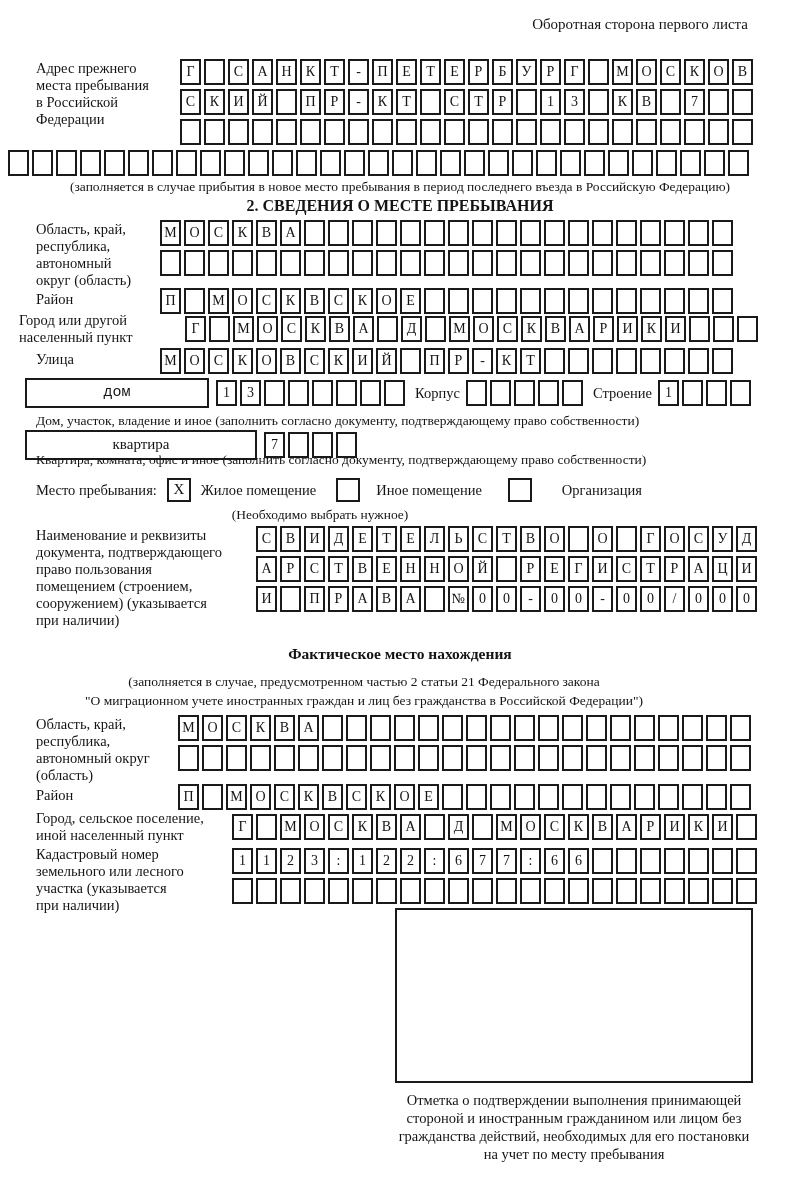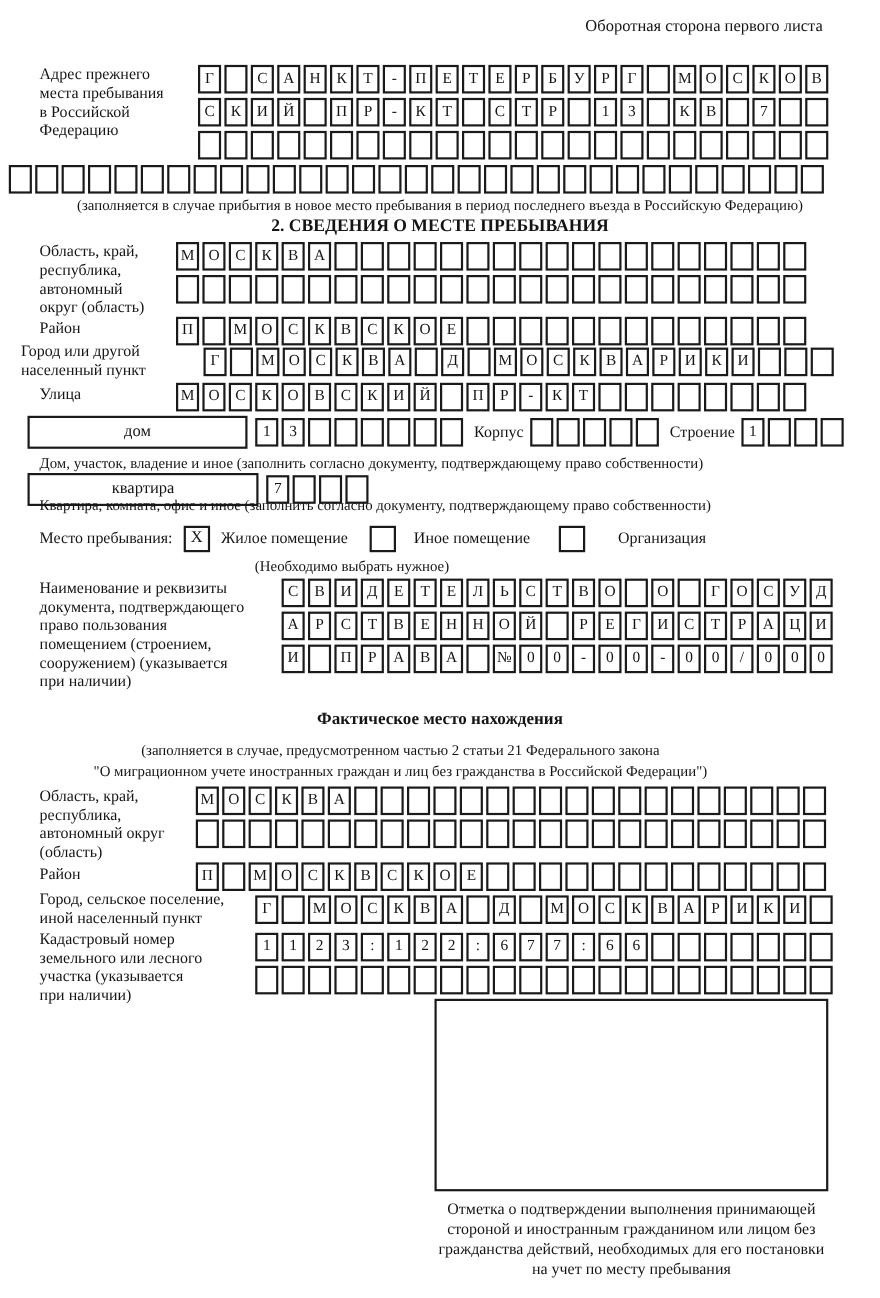--- a/index.html
+++ b/index.html
@@ -37,21 +37,21 @@
   }
 </style>
 </head>
 <body>
 
 <div class="abs" style="top:16px;left:0;width:748px;text-align:right;font-size:15px;">Оборотная сторона первого листа</div>
 
 <div class="lbl" style="top:60px;left:36px;width:145px;">Адрес прежнего
 места пребывания
 в Российской
-Федерацию</div>
+Федерации</div>
 <div class="rowgroup" style="top:59px;left:180px;">
   <div class="boxrow">
       <span class="cbox">Г</span>
       <span class="cbox"></span>
       <span class="cbox">С</span>
       <span class="cbox">А</span>
       <span class="cbox">Н</span>
       <span class="cbox">К</span>
       <span class="cbox">Т</span>
       <span class="cbox">-</span>
@@ -300,21 +300,21 @@
     <span class="cbox"></span>
     <span class="cbox"></span>
     <span class="cbox"></span>
     <span class="cbox"></span>
     <span class="cbox"></span>
     <span class="cbox"></span>
     <span class="cbox"></span>
   </div>
 
 <div class="inlinerow" style="top:378px;left:25px;">
-  <div class="fieldbox" style="width:200px;">дом</div>
+  <div class="fieldbox" style="width:184px;font-family:Liberation Mono, monospace;">дом</div>
   <div class="boxrow" style="margin-left:7px;">
       <span class="cbox">1</span>
       <span class="cbox">3</span>
       <span class="cbox"></span>
       <span class="cbox"></span>
       <span class="cbox"></span>
       <span class="cbox"></span>
       <span class="cbox"></span>
       <span class="cbox"></span>
     </div>
@@ -330,21 +330,21 @@
   <div class="boxrow" style="margin-left:6px;">
       <span class="cbox">1</span>
       <span class="cbox"></span>
       <span class="cbox"></span>
       <span class="cbox"></span>
     </div>
 </div>
 <div class="abs note" style="top:412px;left:36px;width:760px;">Дом, участок, владение и иное (заполнить согласно документу, подтверждающему право собственности)</div>
 
 <div class="inlinerow" style="top:430px;left:25px;">
-  <div class="fieldbox" style="width:210px;">квартира</div>
+  <div class="fieldbox" style="width:232px;">квартира</div>
   <div class="boxrow" style="margin-left:7px;">
       <span class="cbox">7</span>
       <span class="cbox"></span>
       <span class="cbox"></span>
       <span class="cbox"></span>
     </div>
 </div>
 <div class="abs note" style="top:451px;left:36px;width:760px;">Квартира, комната, офис и иное (заполнить согласно документу, подтверждающему право собственности)</div>
 
 <div class="inlinerow" style="top:478px;left:36px;">

